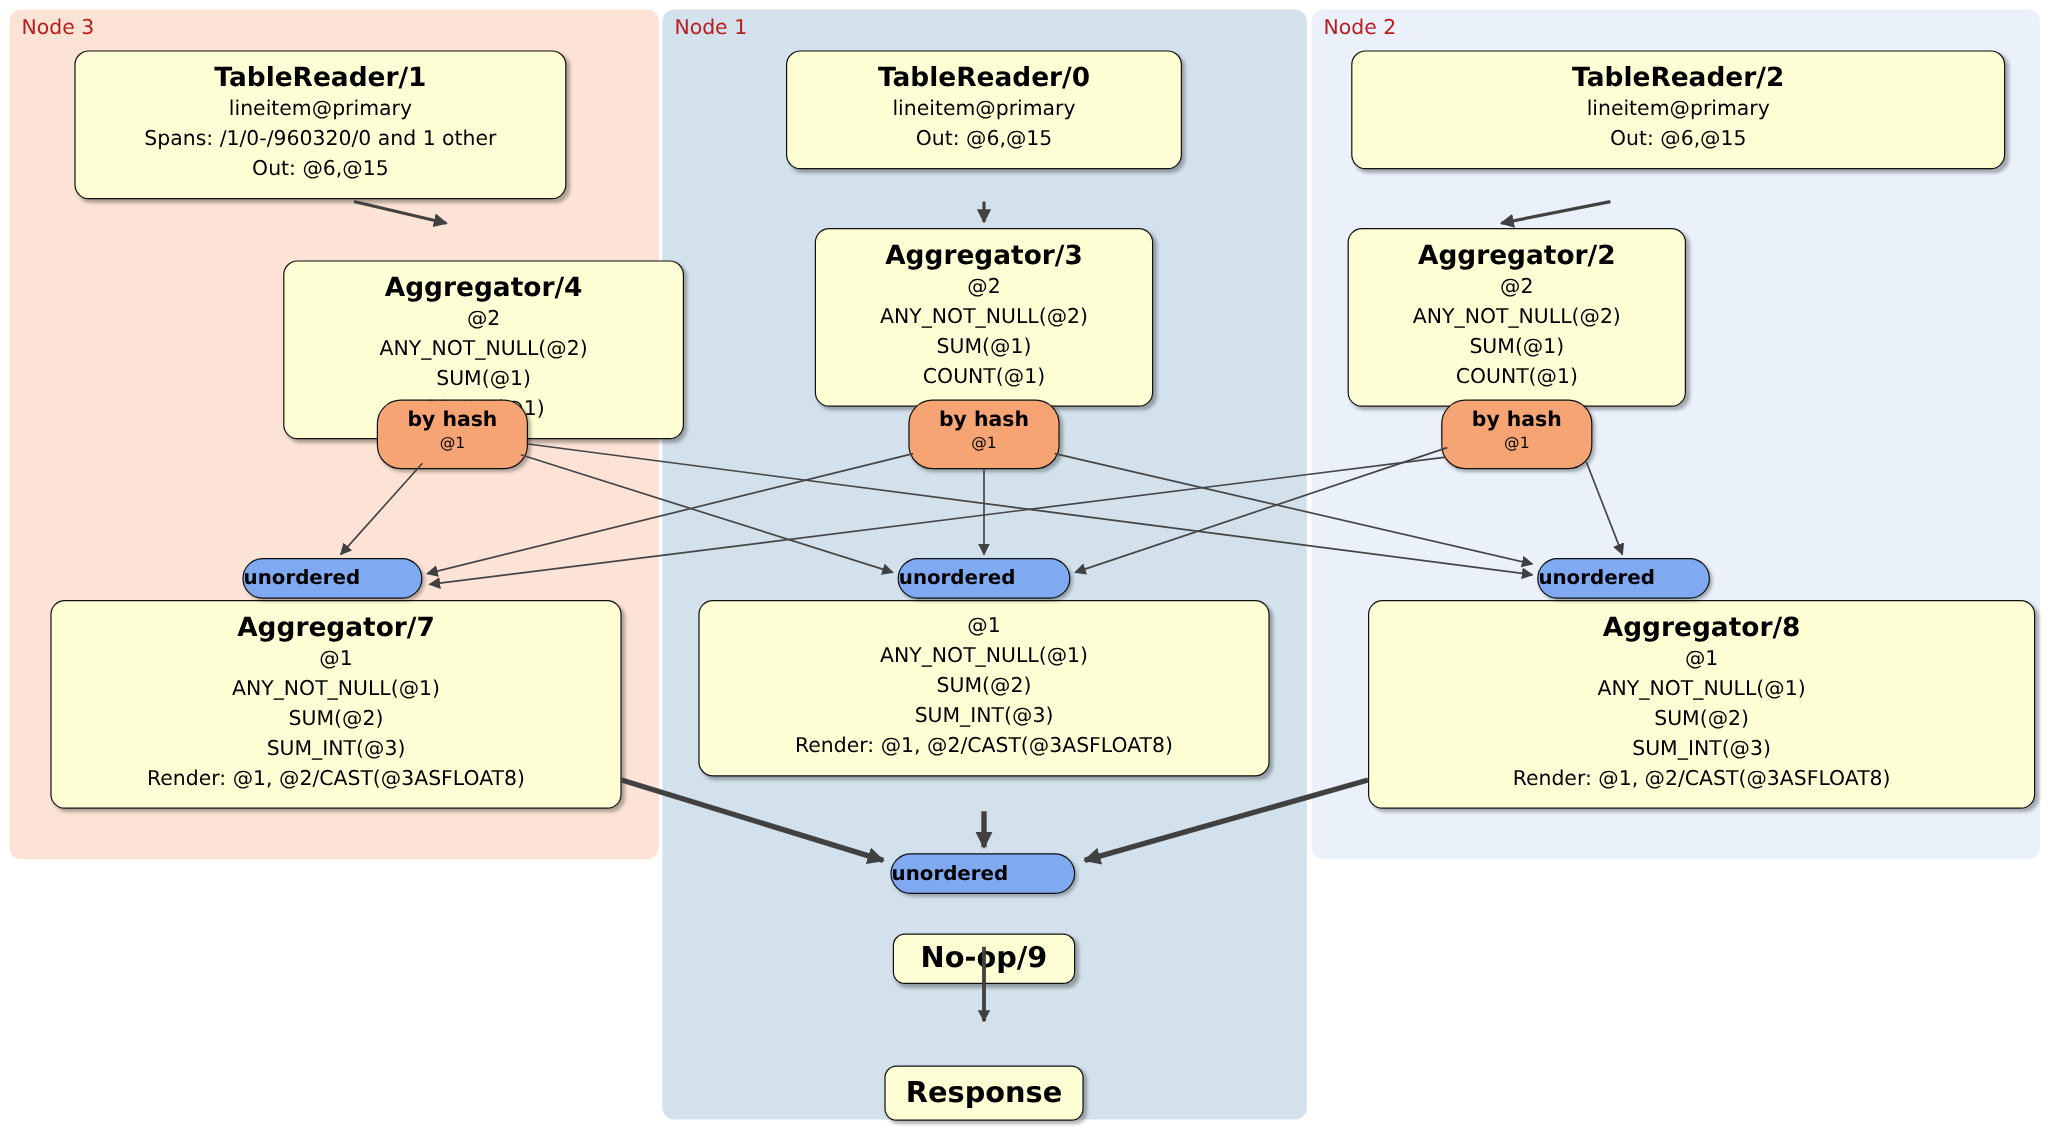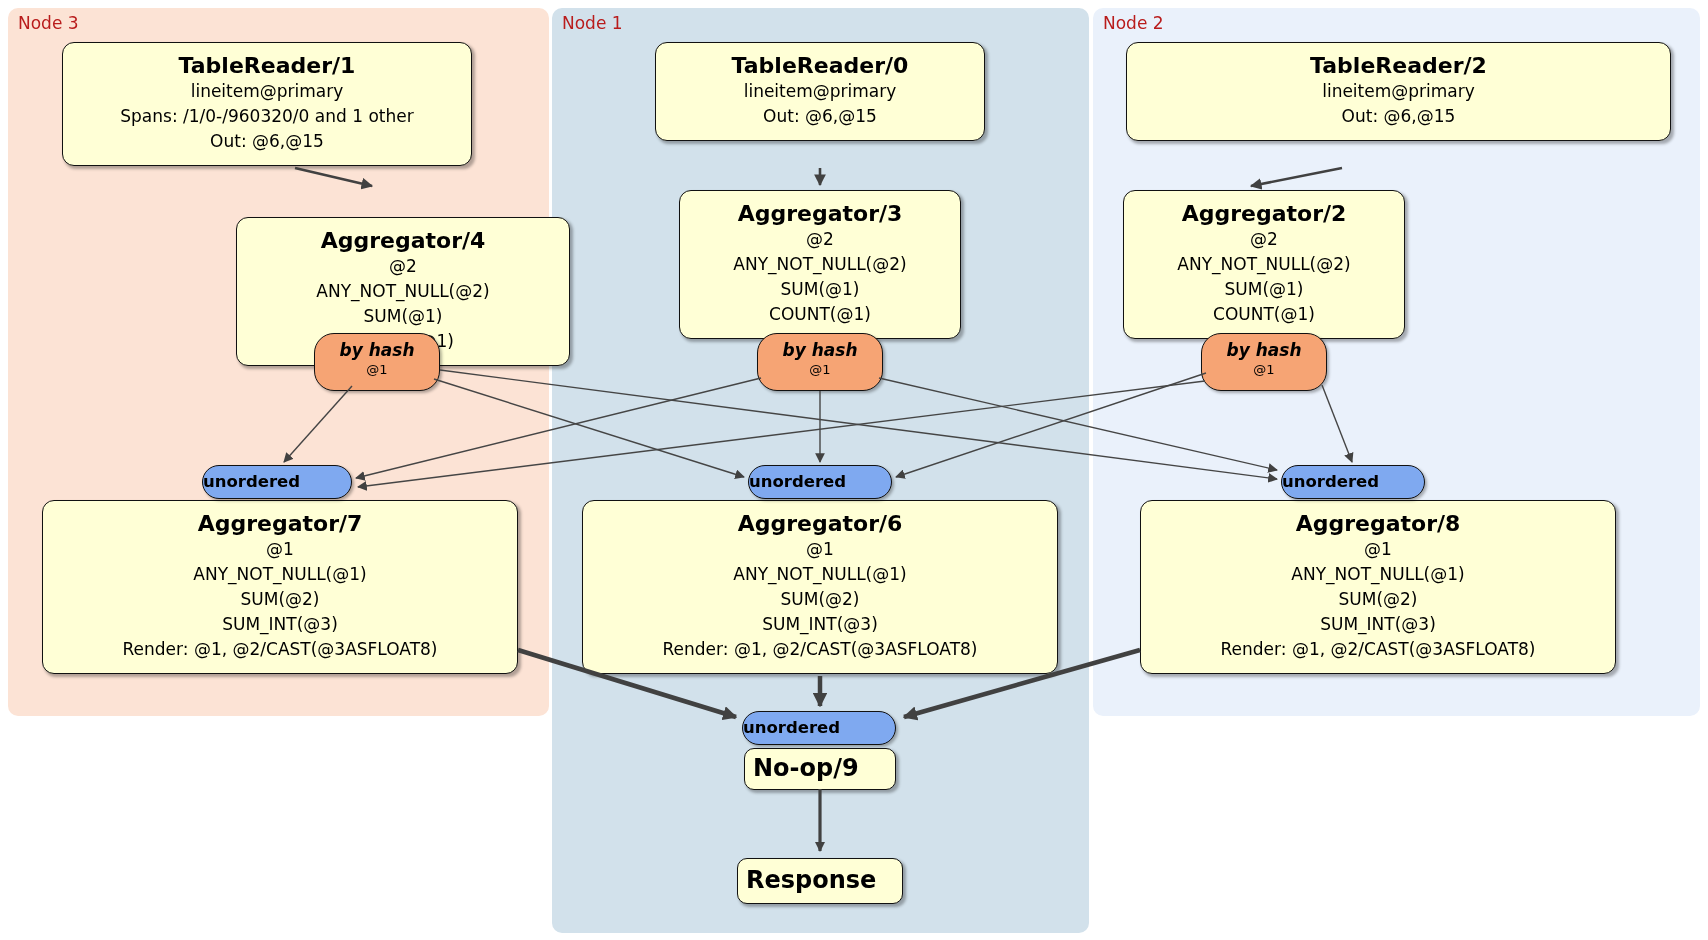--- a/index.html
+++ b/index.html
@@ -22,35 +22,35 @@
     z-index:3;
   }
   .pbox .title{font-weight:bold;font-size:22px;line-height:27px;}
   .pbox .line{font-size:17px;line-height:25px;}
 
   .router{
     position:absolute;width:126px;height:58px;background:var(--router-bg);
     border:1.7px solid #111;border-radius:20px;text-align:center;
     box-shadow:2px 2px 3px rgba(0,0,0,.30);z-index:4;box-sizing:border-box;padding-top:6px;
   }
-  .router .rlabel{font-weight:bold;font-size:17px;line-height:21px;font-style:italic;}
+  .router .rlabel{font-weight:bold;font-size:17px;line-height:21px;}
   .router .rdetail{font-size:13px;line-height:17px;}
 
   .sync{
     position:absolute;height:34px;background:var(--sync-bg);
     border:1.7px solid #111;border-radius:17px;
     box-shadow:2px 2px 3px rgba(0,0,0,.30);z-index:4;box-sizing:border-box;
     font-weight:bold;font-size:16.5px;line-height:31px;
   }
 
   .termbox{
     position:absolute;background:var(--box-bg);
     border:1.7px solid #111;border-radius:10px;
     box-shadow:2.5px 2.5px 3px rgba(0,0,0,.30);
-    font-weight:bold;z-index:3;box-sizing:border-box;
+    text-align:center;font-weight:bold;z-index:3;box-sizing:border-box;margin-top:30px;
   }
 
   svg.edges{position:absolute;left:0;top:0;z-index:5;pointer-events:none;}
 </style>
 </head>
 <body>
 
 <div class="canvas">
 
   <div class="region" style="left:8px;top:8px;width:541px;height:708px;background:var(--node3-bg);"></div>
@@ -119,28 +119,27 @@
 
   <div class="pbox" style="left:42px;top:500px;width:476px;">
     <div class="title">Aggregator/7</div>
     <div class="line">@1</div>
     <div class="line">ANY_NOT_NULL(@1)</div>
     <div class="line">SUM(@2)</div>
     <div class="line">SUM_INT(@3)</div>
     <div class="line">Render: @1, @2/CAST(@3ASFLOAT8)</div>
   </div>
   <div class="pbox" style="left:582px;top:500px;width:476px;">
-    <div class="title">Aggregator/6</div>
     <div class="line">@1</div>
     <div class="line">ANY_NOT_NULL(@1)</div>
     <div class="line">SUM(@2)</div>
     <div class="line">SUM_INT(@3)</div>
     <div class="line">Render: @1, @2/CAST(@3ASFLOAT8)</div>
   </div>
-  <div class="pbox" style="left:1140px;top:500px;width:476px;">
+  <div class="pbox" style="left:1140px;top:500px;width:556px;">
     <div class="title">Aggregator/8</div>
     <div class="line">@1</div>
     <div class="line">ANY_NOT_NULL(@1)</div>
     <div class="line">SUM(@2)</div>
     <div class="line">SUM_INT(@3)</div>
     <div class="line">Render: @1, @2/CAST(@3ASFLOAT8)</div>
   </div>
 
   <div class="sync" style="left:742px;top:711px;width:154px;">unordered</div>
 

